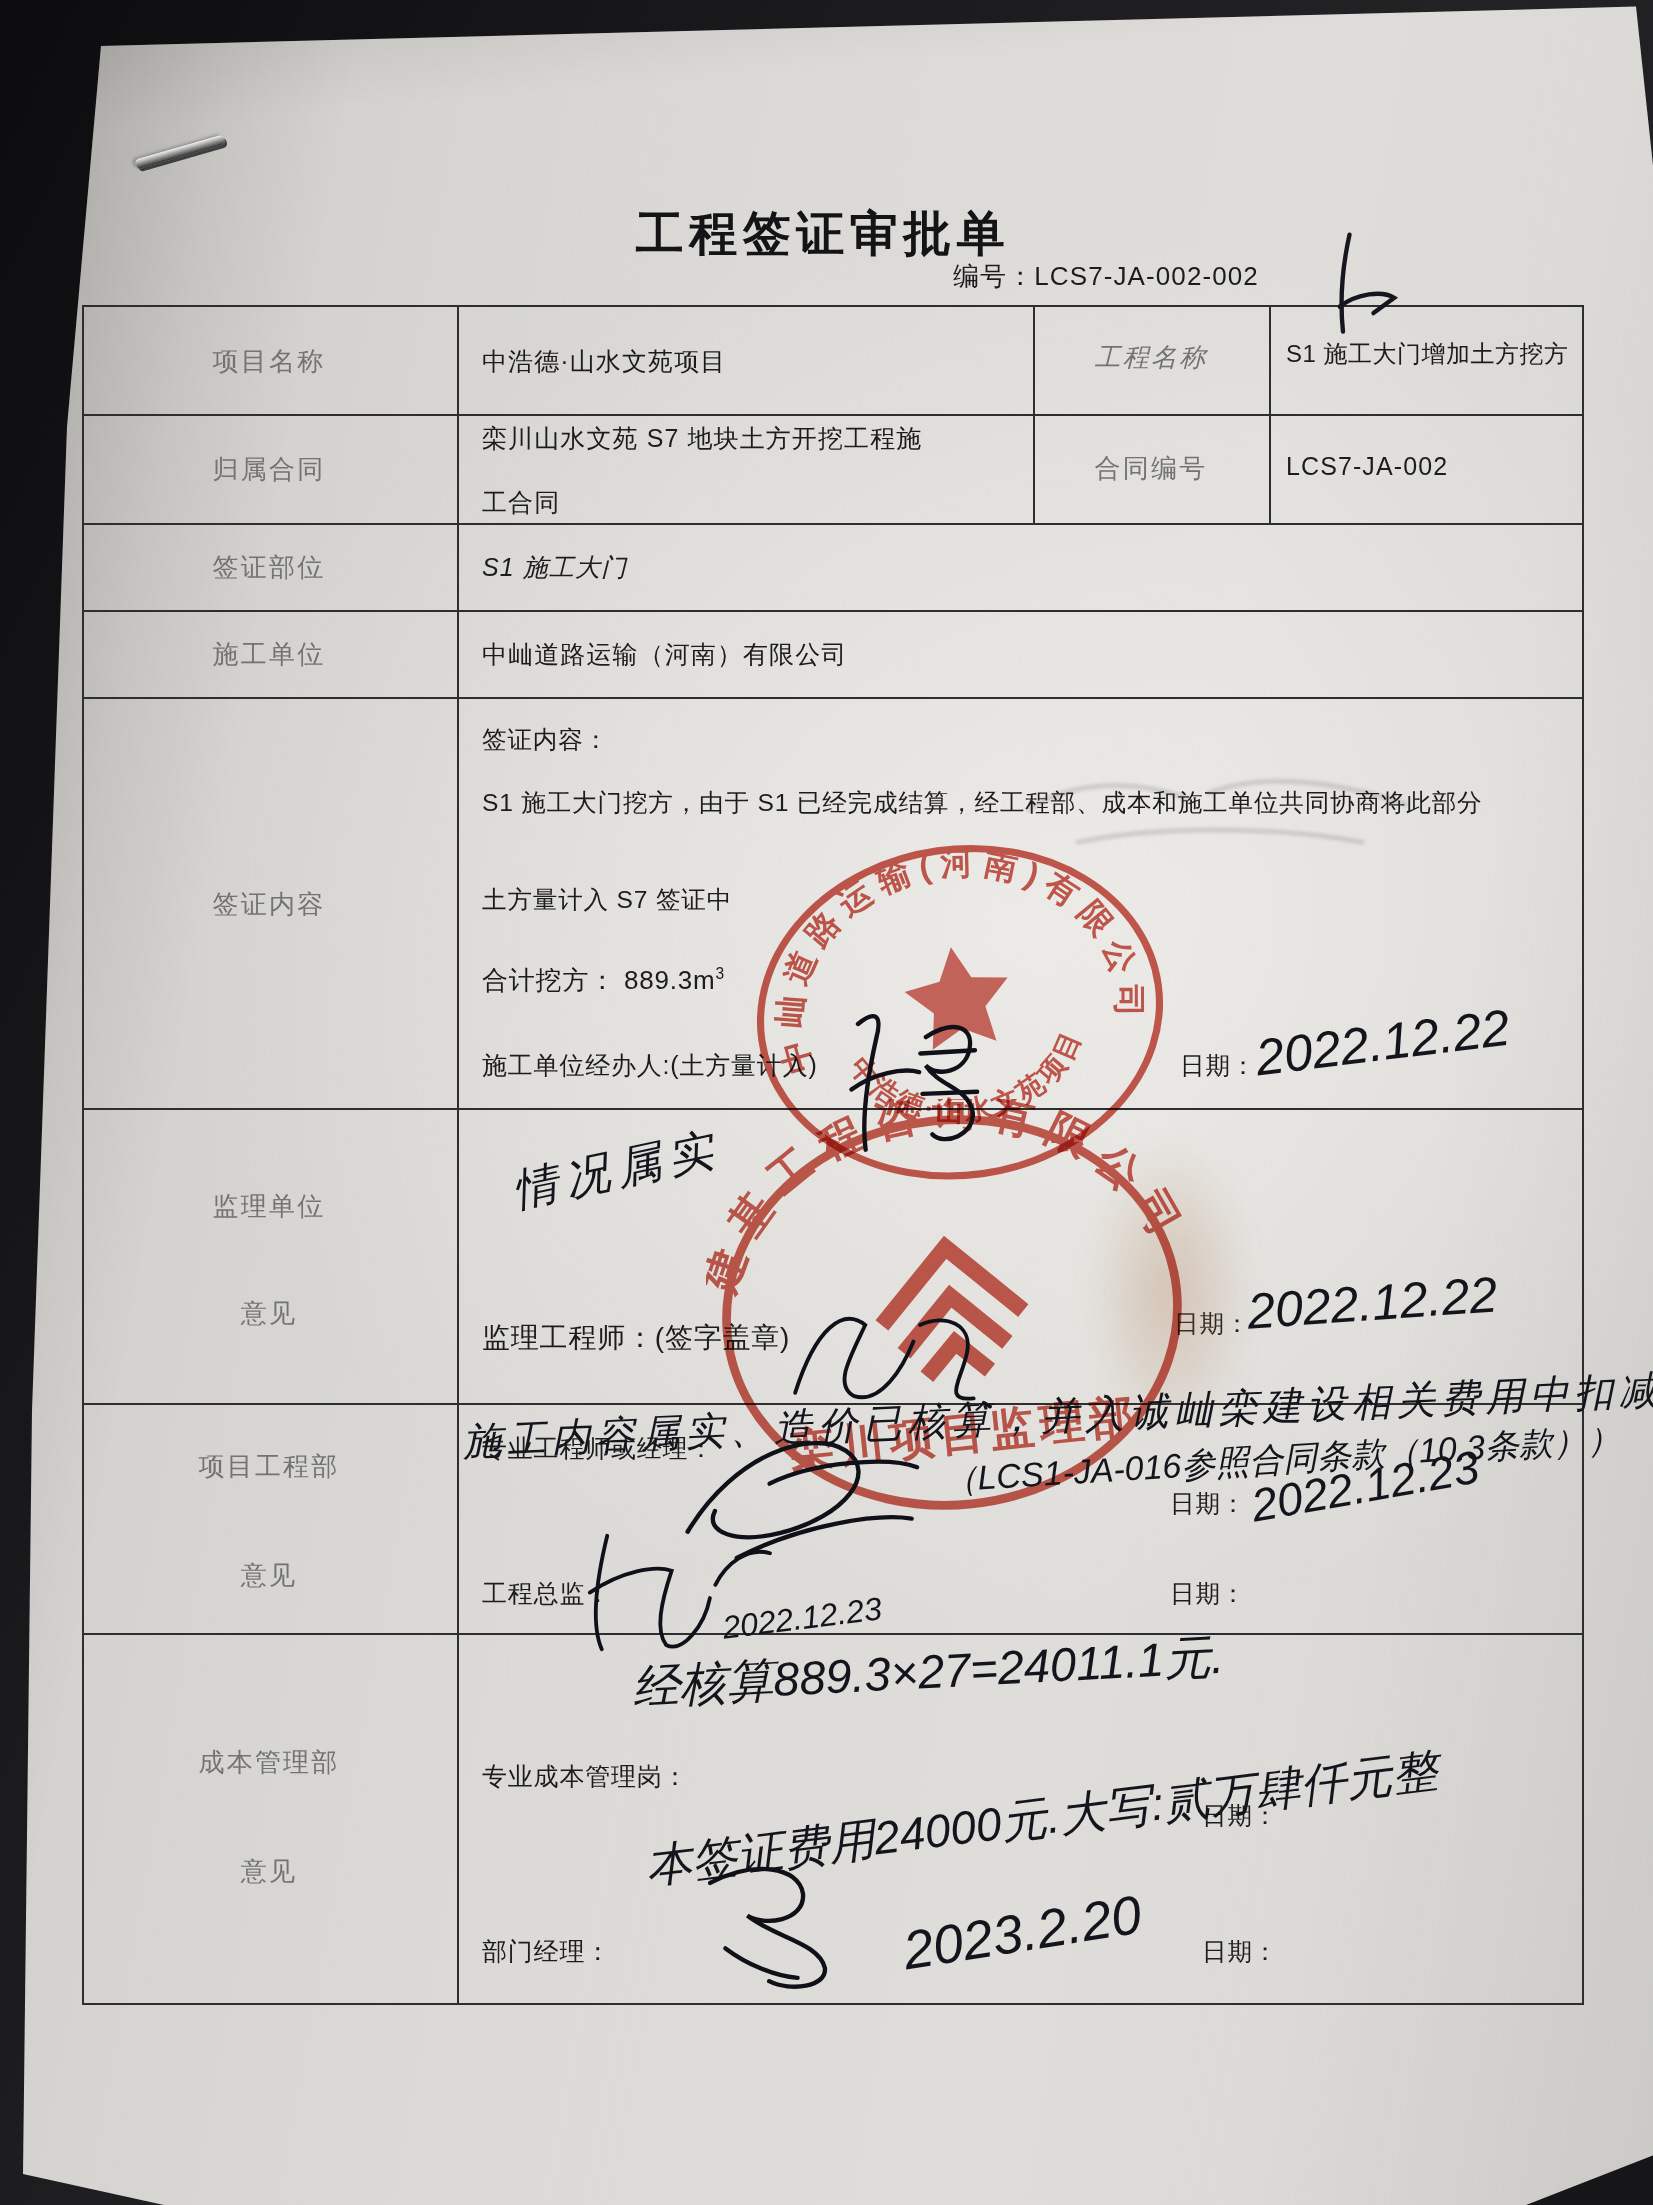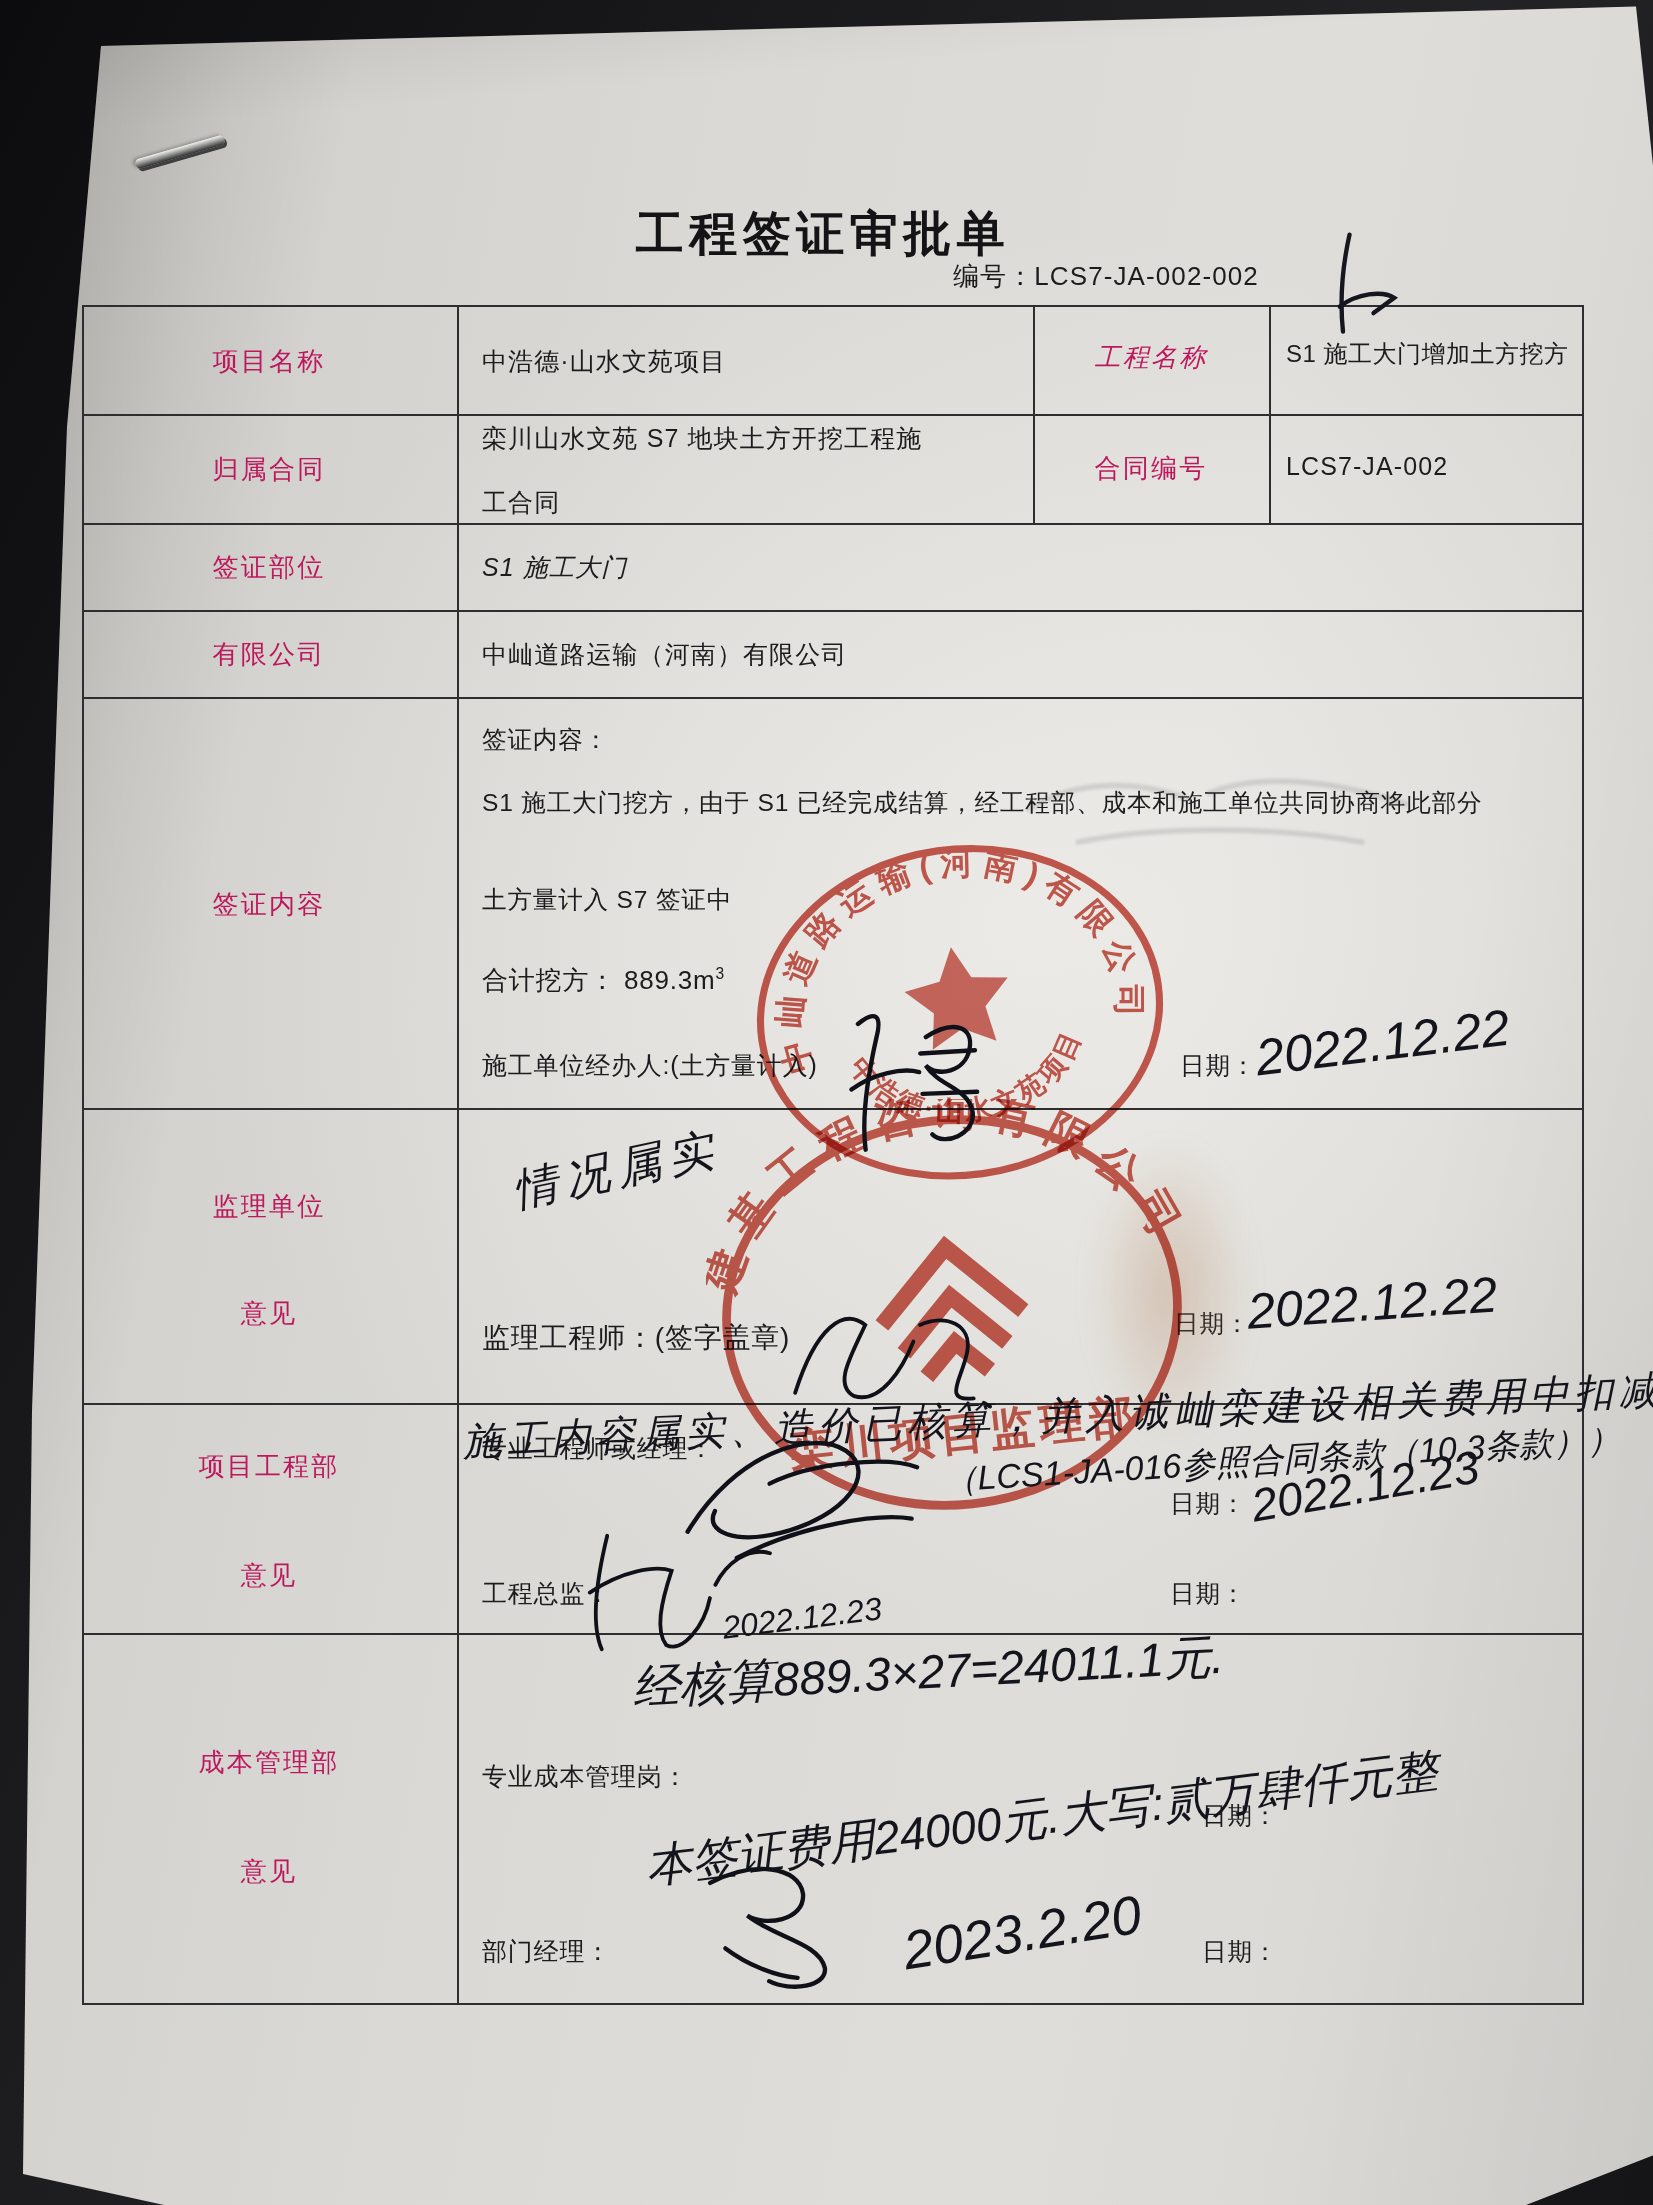--- a/index.html
+++ b/index.html
@@ -17,21 +17,21 @@
     position:absolute;left:0;top:0;width:1654px;height:2205px;pointer-events:none;
     background:
       linear-gradient(100deg,rgba(0,0,0,.16) 0%,rgba(0,0,0,0) 18%),
       linear-gradient(280deg,rgba(0,0,0,.06) 0%,rgba(0,0,0,0) 20%),
       linear-gradient(175deg,rgba(0,0,0,.10) 0%,rgba(0,0,0,0) 6%),
       radial-gradient(984px 766px at 62% 42%,rgba(255,255,255,.10),rgba(0,0,0,.05) 90%);
     clip-path:polygon(101px 46px,1636px 6.6px,1654px 175px,1654px 2155px,1526px 2205px,164px 2205px,23px 2174px,32px 1411px,67px 427px);
   }
   .abs{position:absolute;}
   .tline{position:absolute;background:#2e2e30;z-index:2;}
-  .lbl{position:absolute;transform:translate(-50%,-50%);font-size:26px;color:#be185d;letter-spacing:2.2px;white-space:nowrap;z-index:3;}
+  .lbl{position:absolute;transform:translate(-50%,-50%);font-size:26px;color:#737373;letter-spacing:2.2px;white-space:nowrap;z-index:3;}
   .val{position:absolute;transform:translateY(-50%);font-size:25px;color:#1c1c1e;letter-spacing:1.1px;white-space:nowrap;z-index:3;}
   .para{position:absolute;transform:translateY(-50%);font-size:24.6px;color:#1c1c1e;letter-spacing:0.8px;white-space:nowrap;z-index:3;}
   .hw{position:absolute;font-size:44px;color:#14141c;white-space:nowrap;z-index:7;font-style:italic;font-weight:500;}
   sup{font-size:60%;}
   .title{position:absolute;transform:translate(-50%,-50%);font-size:48px;font-weight:700;letter-spacing:5.5px;color:#141416;z-index:3;white-space:nowrap;margin-top:36px;}
   .stamp{position:absolute;z-index:5;mix-blend-mode:multiply;}
   .sig{position:absolute;z-index:8;}
   .smudge{position:absolute;z-index:4;border-radius:50%;filter:blur(12px);
     background:radial-gradient(closest-side,rgba(176,120,78,.30),rgba(176,120,78,0));}
   .ghost{position:absolute;z-index:1;filter:blur(1.6px);opacity:.16;}
@@ -81,21 +81,21 @@
 
 <div class="lbl" style="left:269px;top:469px;">归属合同</div>
 <div class="val" style="left:482px;top:438px;">栾川山水文苑 S7 地块土方开挖工程施</div>
 <div class="val" style="left:482px;top:502px;">工合同</div>
 <div class="lbl" style="left:1151px;top:468px;">合同编号</div>
 <div class="val" style="left:1286px;top:466px;">LCS7-JA-002</div>
 
 <div class="lbl" style="left:269px;top:567px;">签证部位</div>
 <div class="val" style="left:482px;top:567px;font-style:italic;">S1 施工大门</div>
 
-<div class="lbl" style="left:269px;top:654px;">有限公司</div>
+<div class="lbl" style="left:269px;top:654px;">施工单位</div>
 <div class="val" style="left:482px;top:654px;">中屾道路运输（河南）有限公司</div>
 
 <div class="lbl" style="left:269px;top:904px;">签证内容</div>
 <div class="para" style="left:482px;top:739px;">签证内容：</div>
 <div class="para" style="left:482px;top:802px;text-align:right;">S1 施工大门挖方，由于 S1 已经完成结算，经工程部、成本和施工单位共同协商将此部分</div>
 <div class="para" style="left:482px;top:899px;">土方量计入 S7 签证中</div>
 <div class="para" style="left:482px;top:980px;font-size:26px;">
   <span>合计挖方：  </span><span>889.3m</span><sup>3</sup>
 </div>
 <div class="para" style="left:482px;top:1065px;font-size:25px;">施工单位经办人:(土方量计入)</div>

